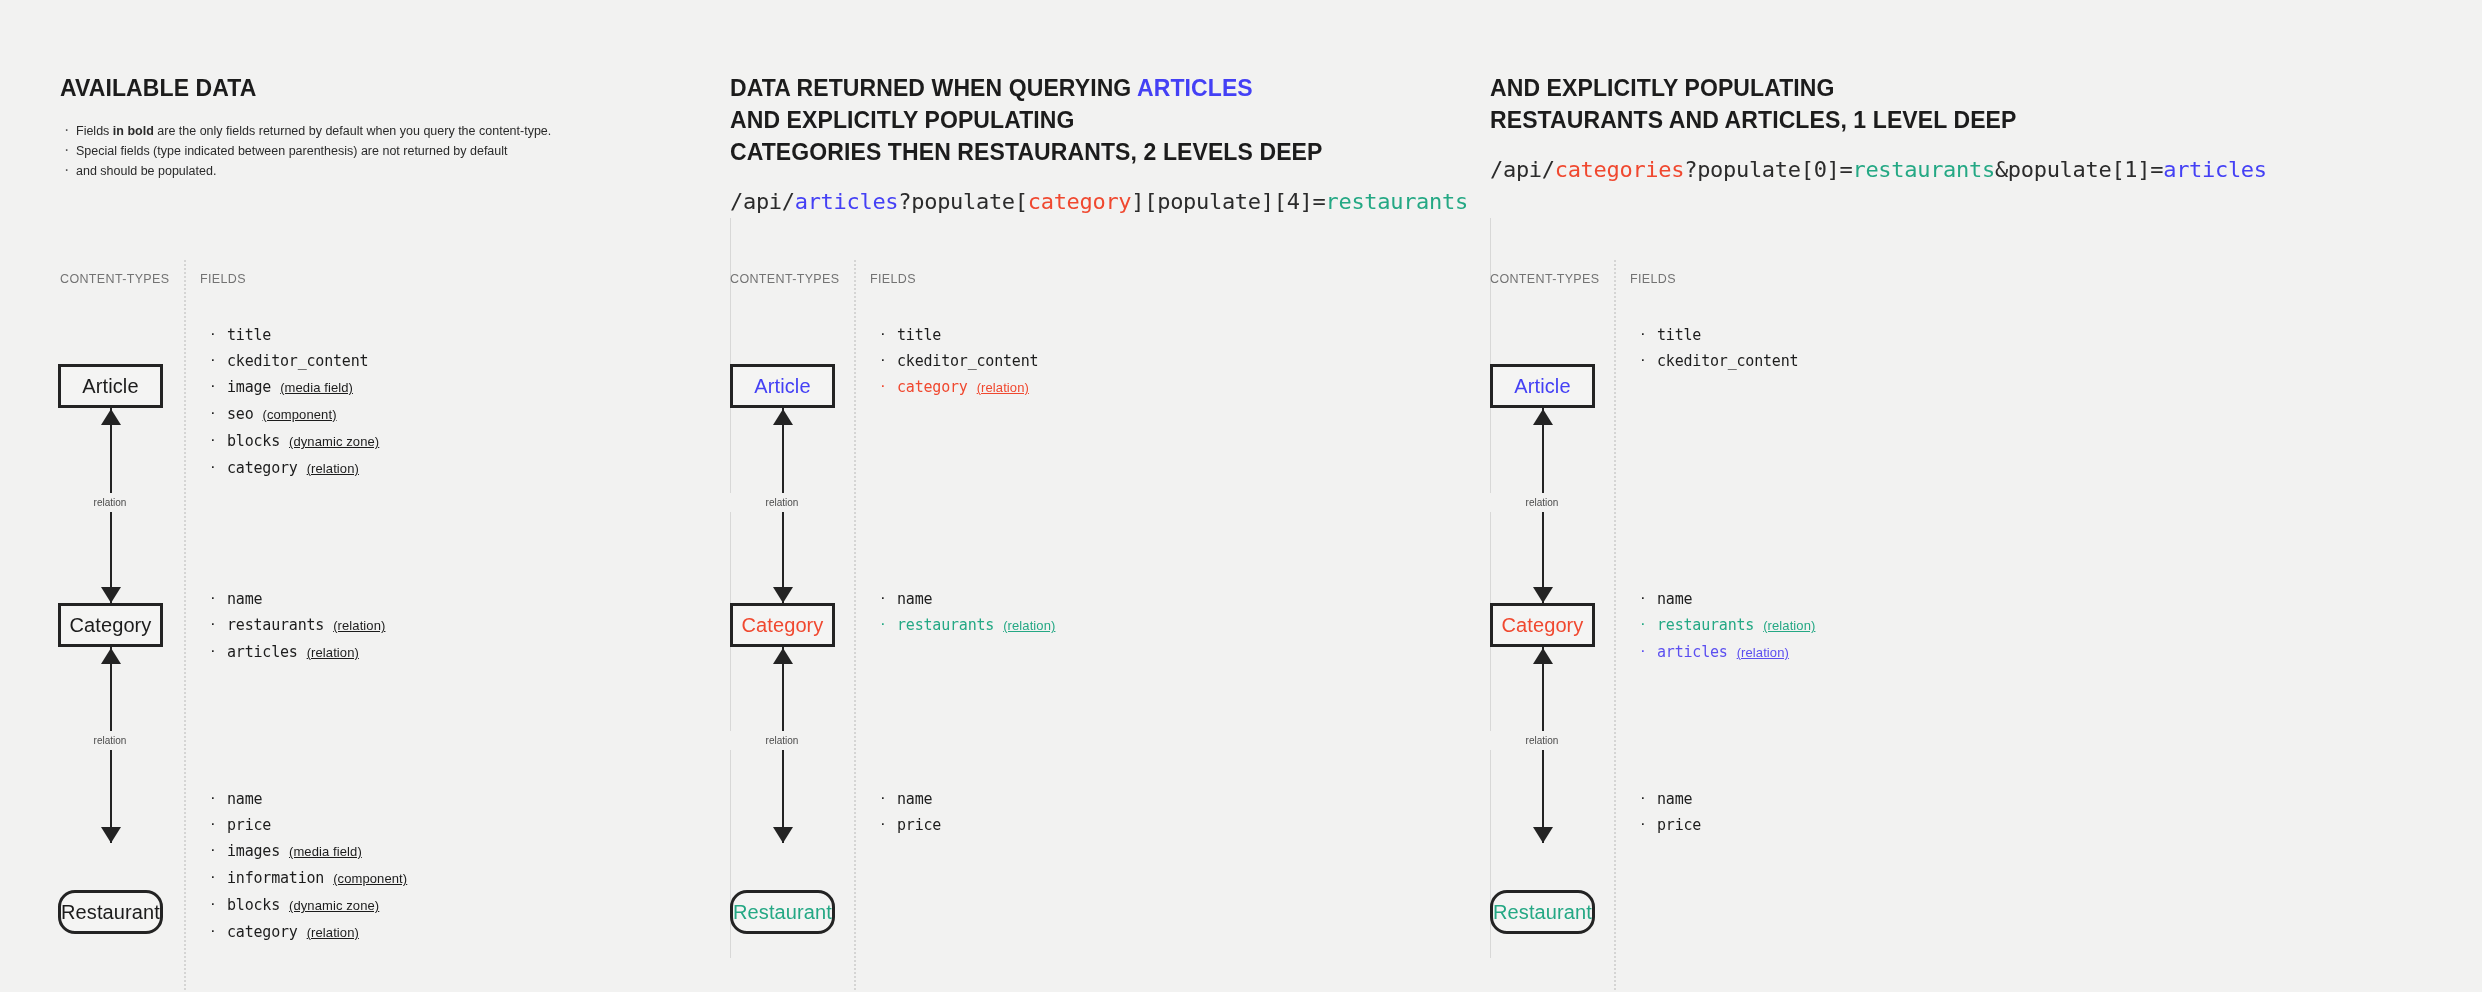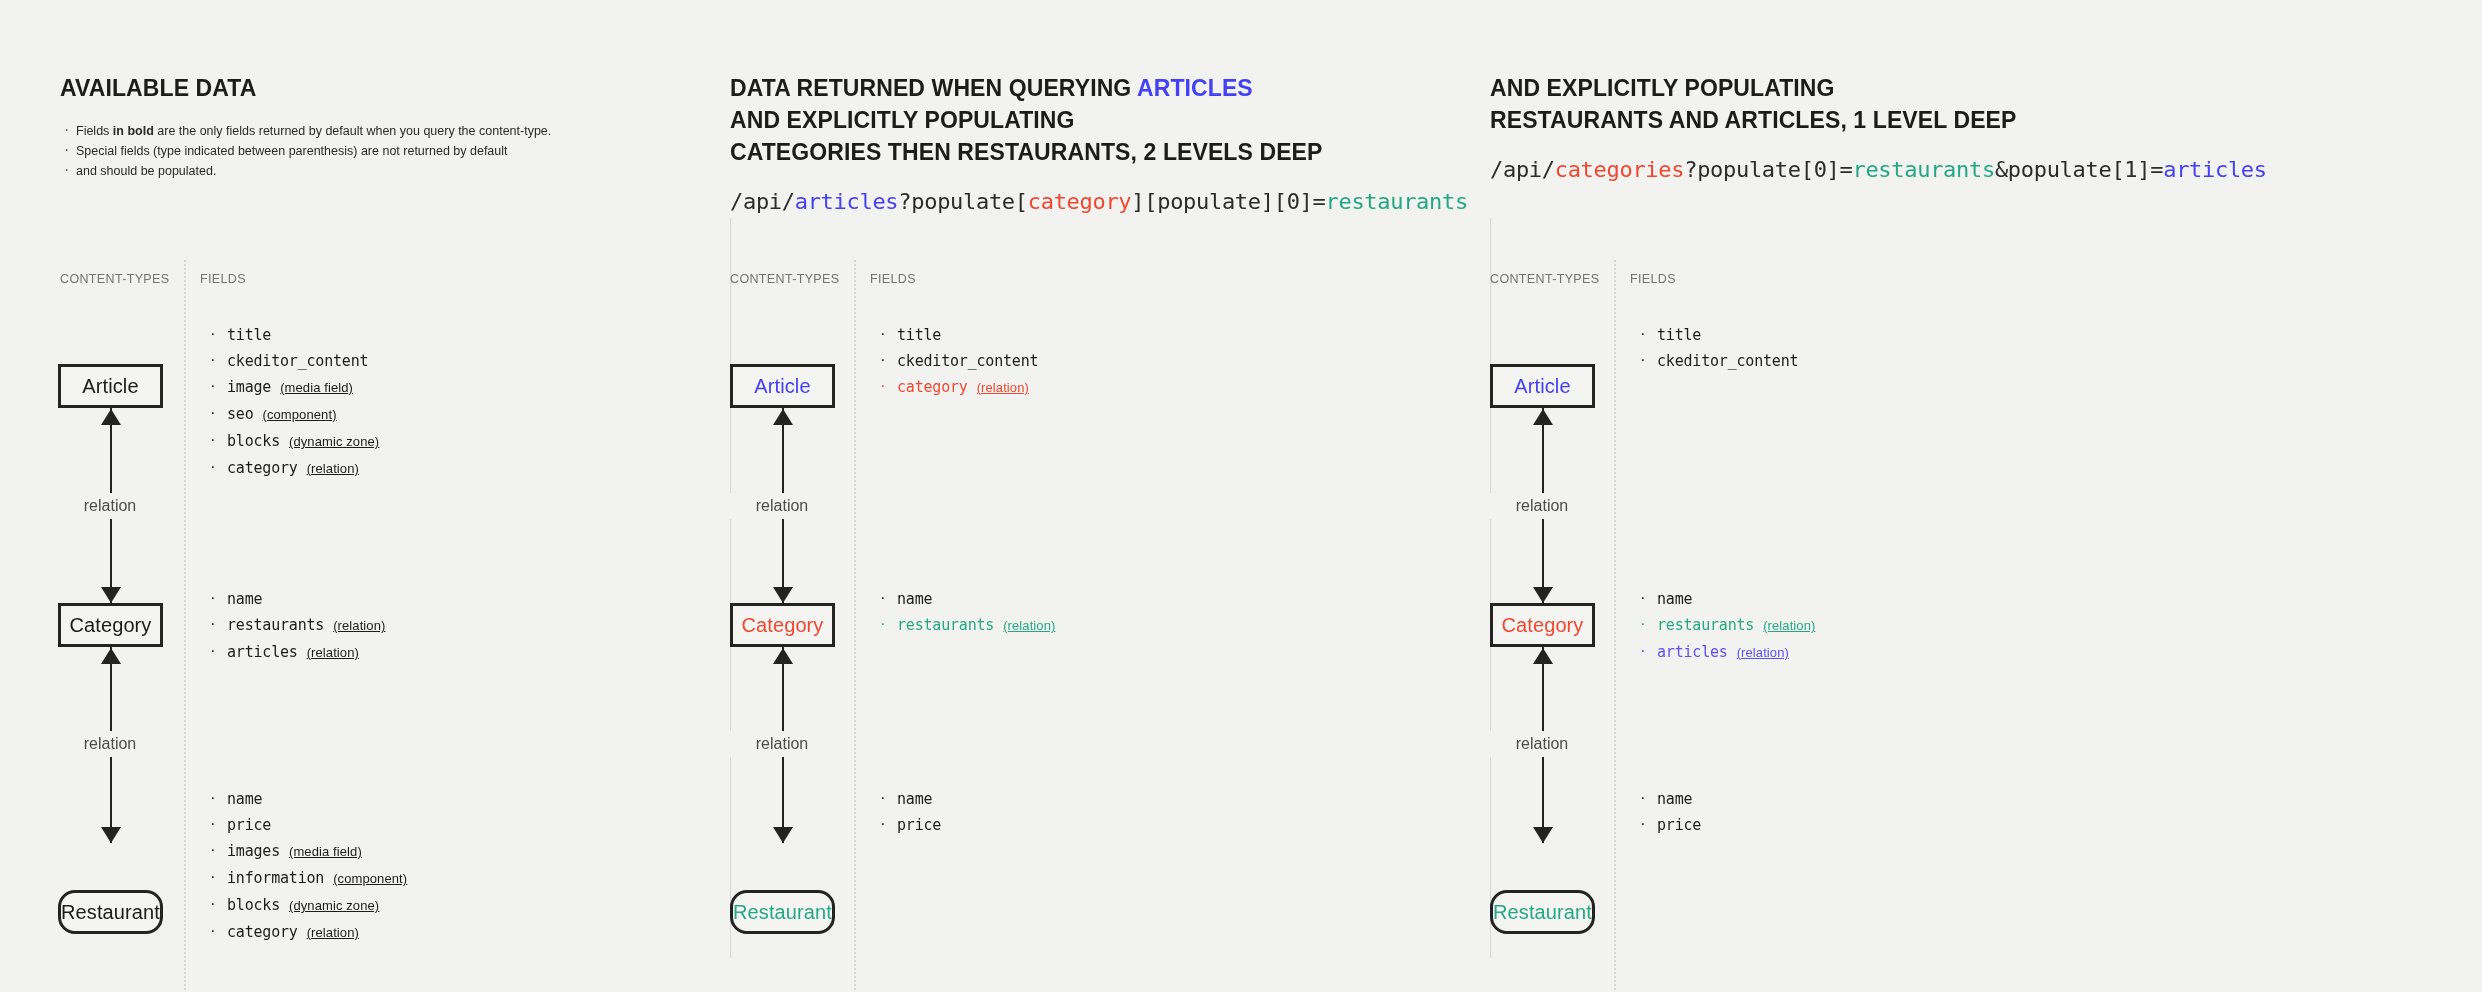--- a/index.html
+++ b/index.html
@@ -192,21 +192,21 @@
   .ah-1-top { top: 371px; }
   .ah-1-bot { top: 549px; }
   .ah-2-top { top: 610px; }
   .ah-2-bot { top: 789px; }
 
   .conn-label {
     position: absolute;
     left: -8px;
     width: 120px;
     text-align: center;
-    font-size: 16px;
+    font-size: 10px;
     color: #4c4c4c;
     background: #f2f2f1;
     padding: 4px 0;
   }
   .cl-1 { top: 455px; }
   .cl-2 { top: 693px; }
 
   
   .fields-col { position: absolute; top: 0; }
   #panel-0 .fields-col { left: 205px; }
@@ -335,21 +335,21 @@
   </section>
 
   <section class="panel" id="panel-1">
     <div class="panel-head">
       <h1 class="head-title">
         <span>DATA RETURNED WHEN QUERYING </span><span class="kw-blue">ARTICLES</span>
       </h1>
       <h1 class="head-title">AND EXPLICITLY POPULATING</h1>
       <h1 class="head-title">CATEGORIES THEN RESTAURANTS, 2 LEVELS DEEP</h1>
       <div class="api-url">
-        <span>/api/</span><span class="u-blue">articles</span><span>?populate[</span><span class="u-red">category</span><span>][populate][0]=</span><span class="u-green">restaurants</span>
+        <span>/api/</span><span class="u-blue">articles</span><span>?populate[</span><span class="u-red">category</span><span>][populate][4]=</span><span class="u-green">restaurants</span>
       </div>
     </div>
 
     <div class="col-label label-ct">CONTENT-TYPES</div>
     <div class="col-label label-fl">FIELDS</div>
     <div class="dotted-divider"></div>
 
     <div class="ct-col">
       <div class="node node-article c-blue">
           <span>Article</span>

